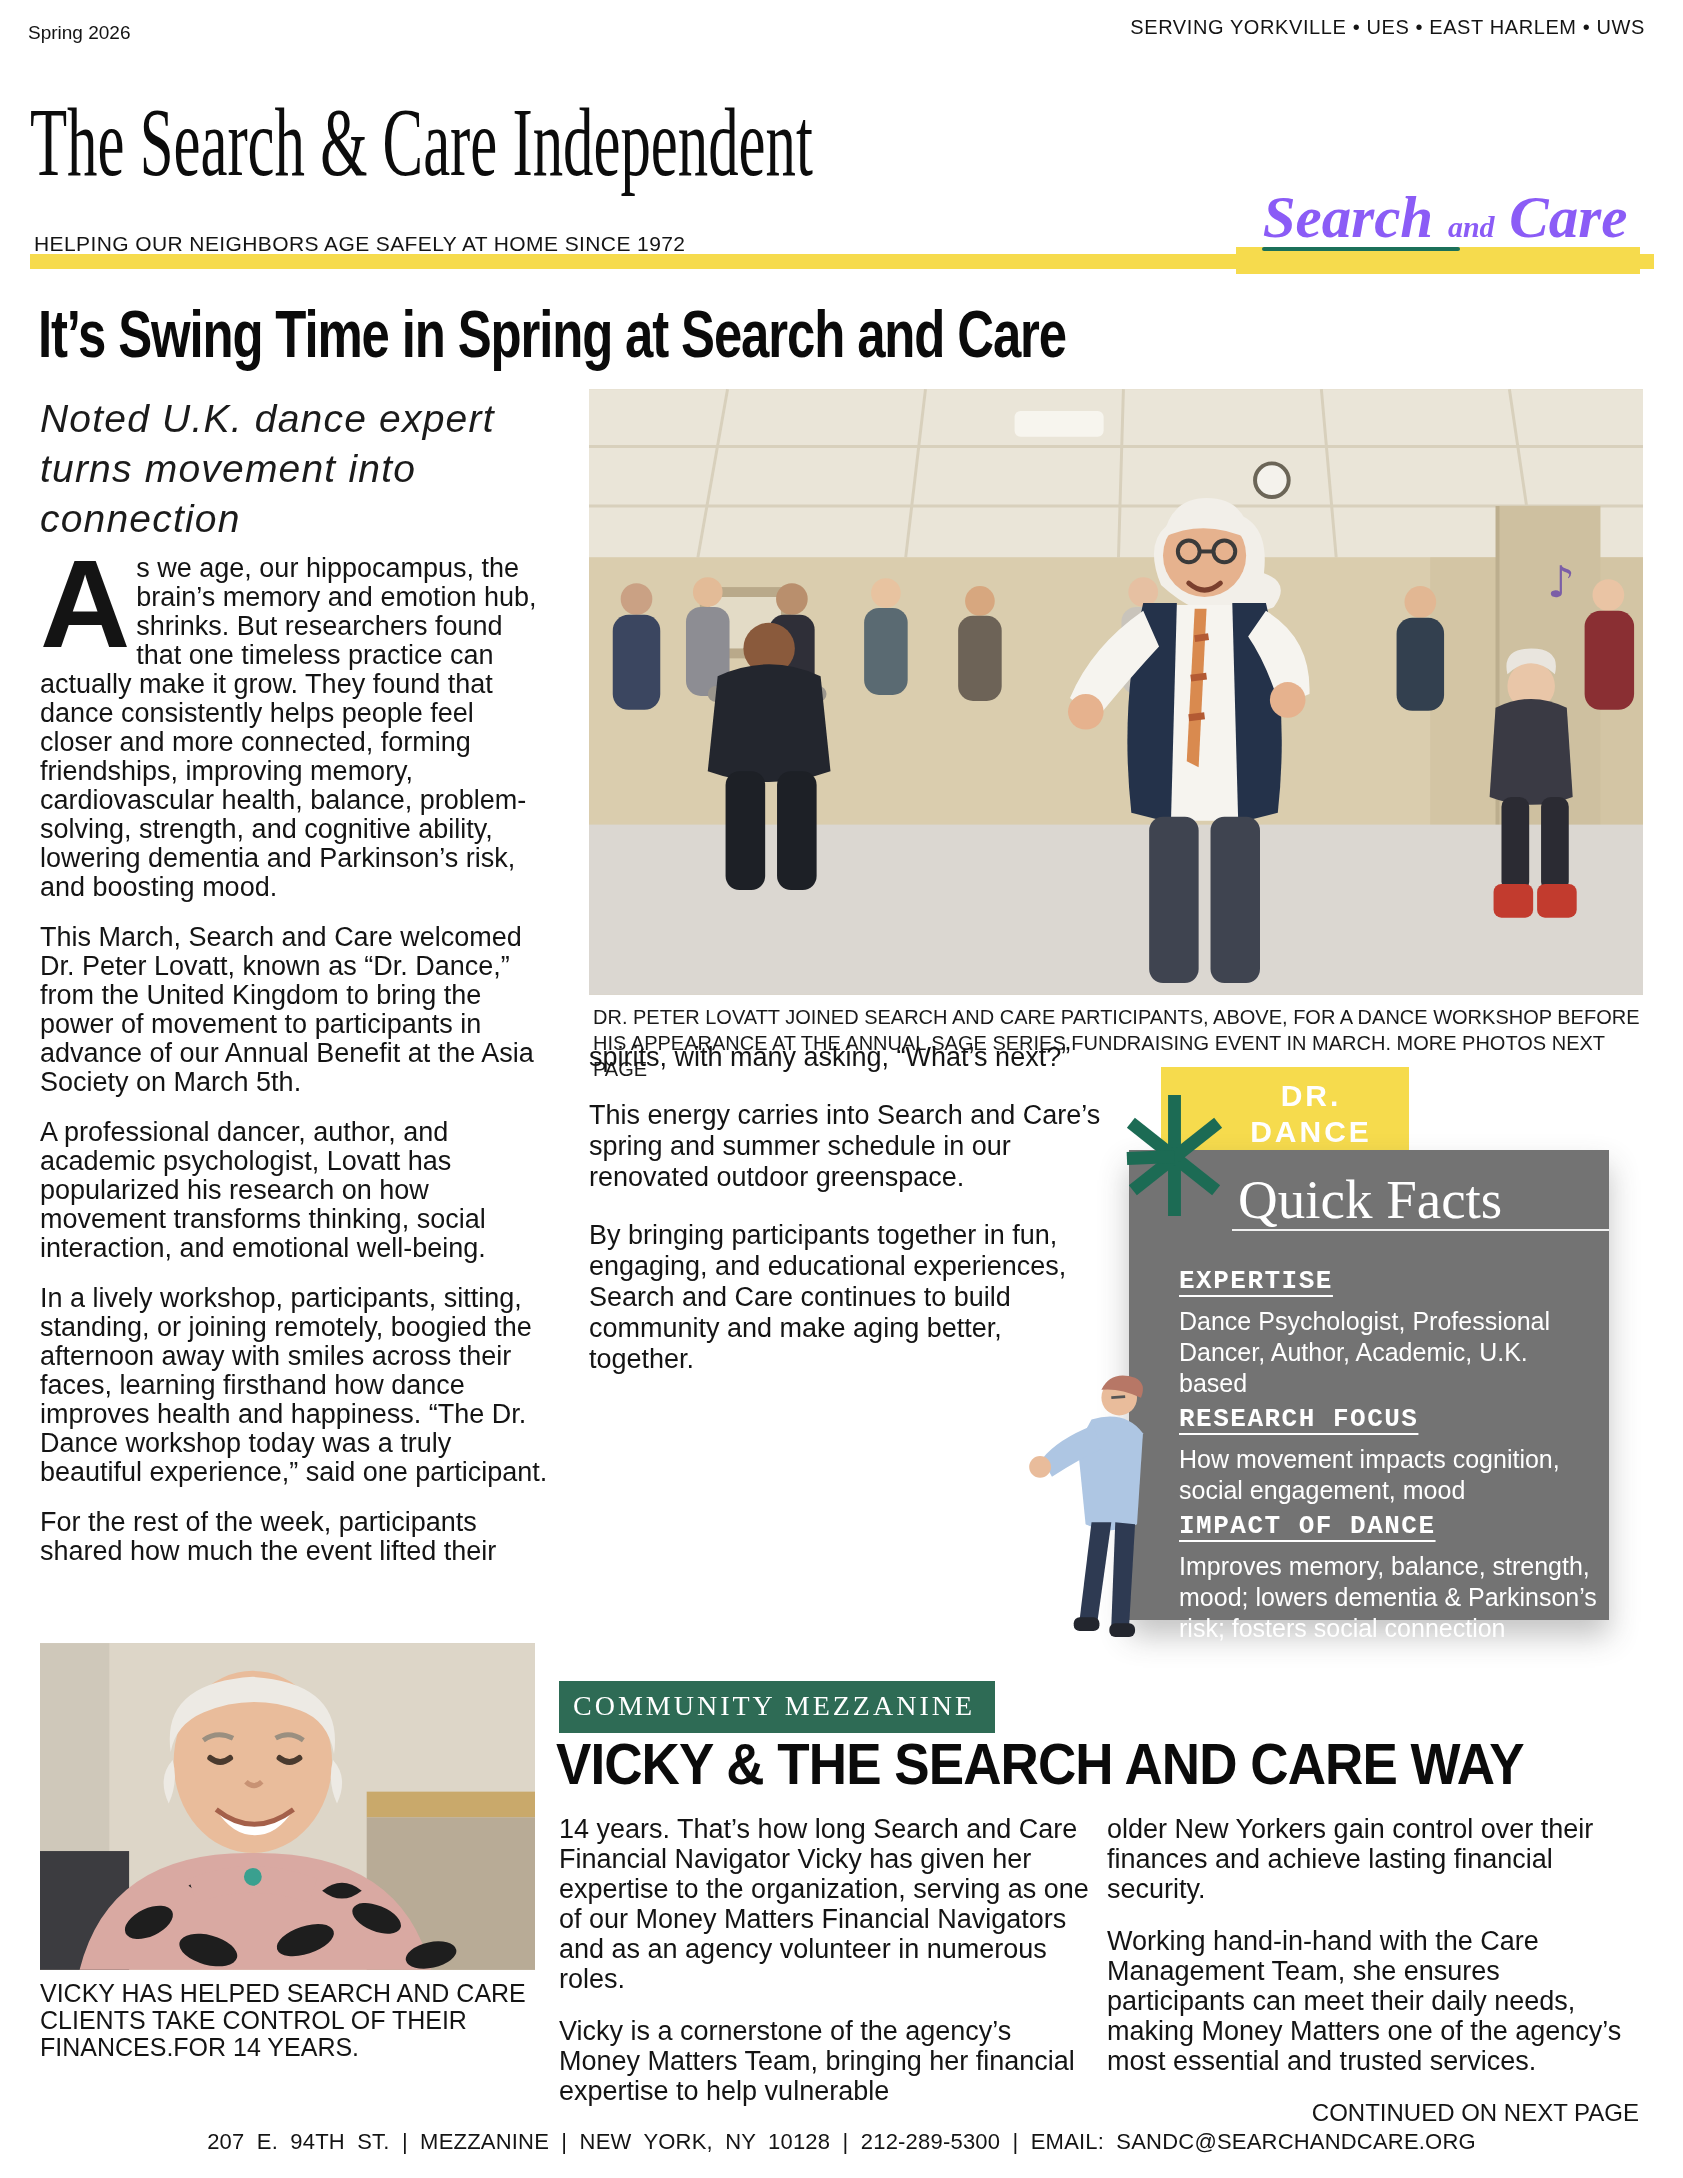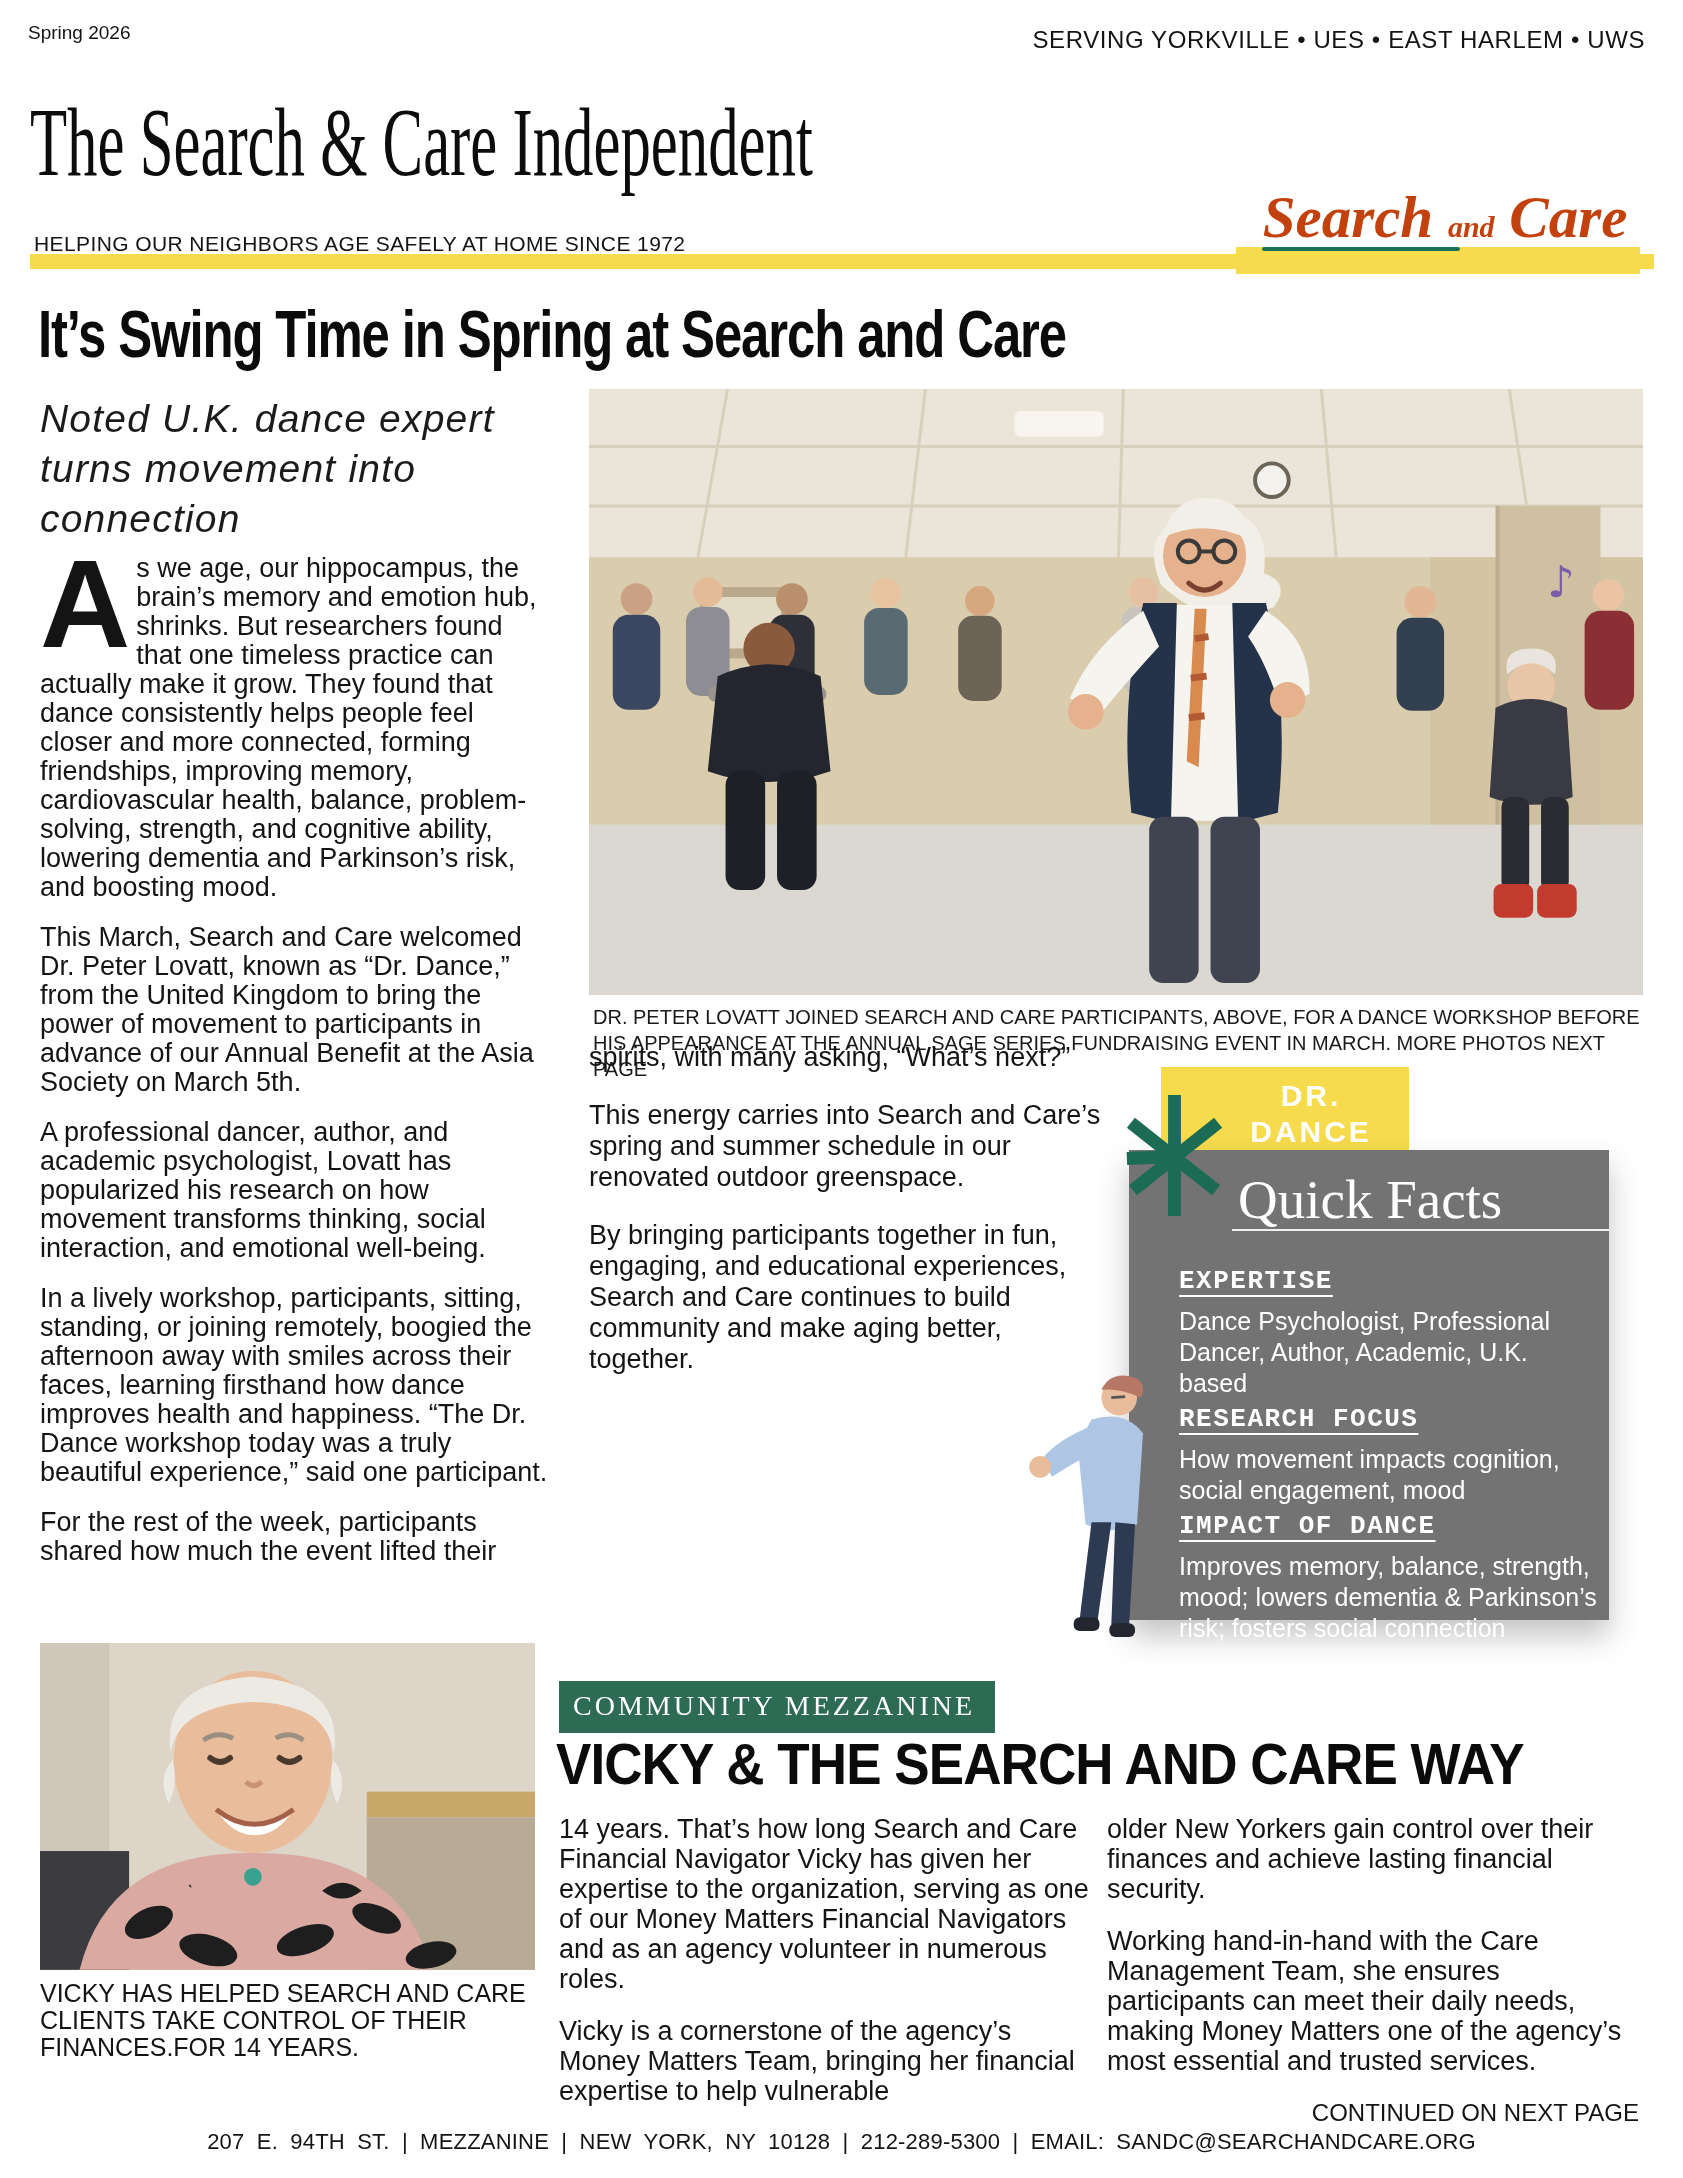--- a/index.html
+++ b/index.html
@@ -1,34 +1,34 @@
 <!DOCTYPE html>
 <html><head>
 <meta charset="utf-8">
 <style>
   html,body{margin:0;padding:0;background:#ffffff;}
   #page{position:relative;width:1683px;height:2178px;background:#ffffff;overflow:hidden;
         font-family:"Liberation Sans",sans-serif;color:#141414;}
 
   
   .issue{position:absolute;left:28px;top:22px;font-size:19px;}
-  .serving{position:absolute;right:38px;top:26px;font-size:24px;letter-spacing:0.6px;}
+  .serving{position:absolute;right:38px;top:16px;font-size:20px;letter-spacing:0.6px;}
 
   
   .masthead{position:absolute;left:30px;top:91px;white-space:nowrap;
             font-family:"Liberation Serif",serif;font-size:98px;line-height:1.05;
             transform:scaleX(.62);transform-origin:left top;color:#0c0c0c;}
   .tagline{position:absolute;left:34px;top:232px;font-size:21px;letter-spacing:0.4px;}
 
   
   .yellow-band{position:absolute;left:30px;top:254px;width:1624px;height:15px;background:#F6DB4D;}
   .logo-patch{position:absolute;left:1236px;top:247px;width:404px;height:27px;background:#F6DB4D;}
   .logo{position:absolute;left:1242px;top:188px;width:406px;text-align:center;white-space:nowrap;
         font-family:"Liberation Serif",serif;font-style:italic;font-weight:bold;
-        color:#c2410c;font-size:59px;line-height:1;}
+        color:#8b5cf6;font-size:59px;line-height:1;}
   .logo .conj{font-size:30px;font-weight:bold;}
   .logo-underline{position:absolute;left:20px;bottom:-4px;width:198px;height:4px;background:#1B7059;border-radius:2px;}
 
   
   .headline{position:absolute;left:38px;top:295px;white-space:nowrap;
             font-size:67px;font-weight:bold;letter-spacing:-1.5px;
             transform:scaleX(.76);transform-origin:left top;color:#0b0b0b;}
   .deck{position:absolute;left:40px;top:394px;width:495px;
         font-style:italic;font-size:39px;line-height:1.28;letter-spacing:1.2px;color:#1b1b1b;}
   .col{font-size:27px;line-height:29px;}

